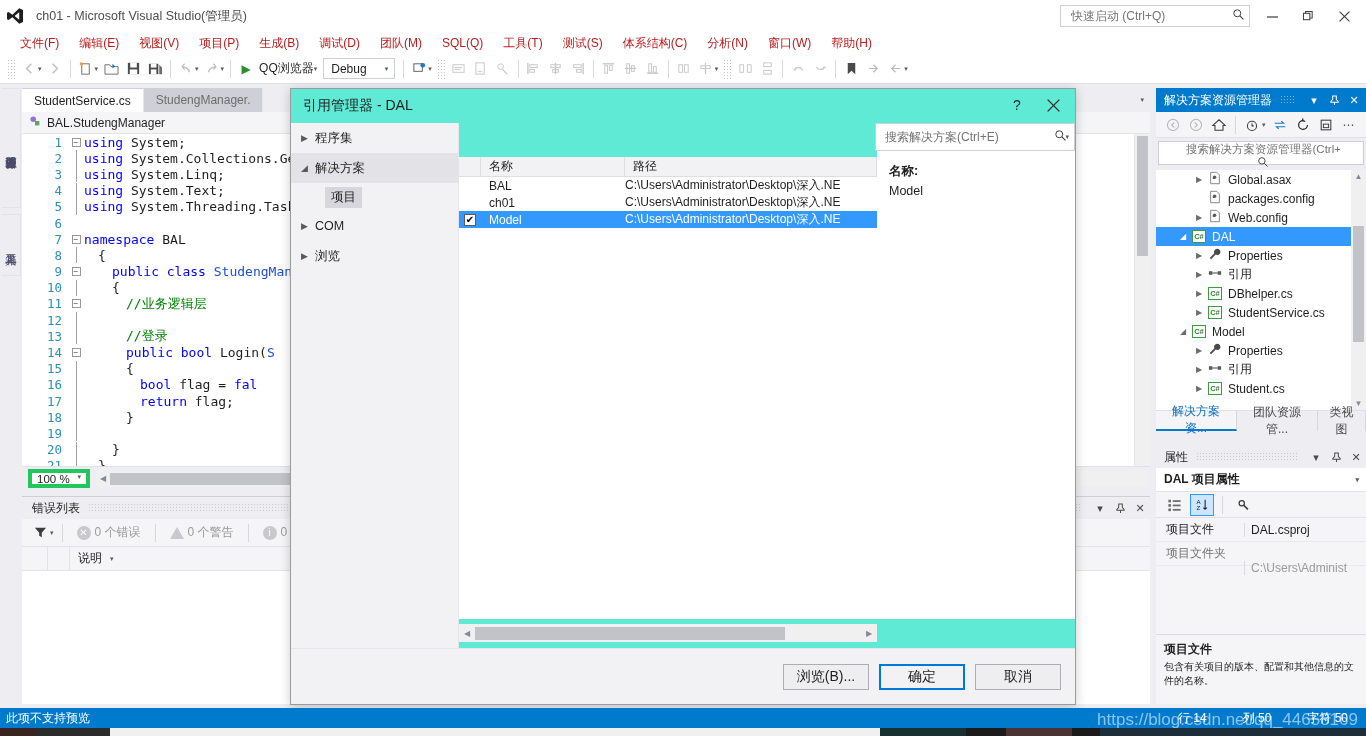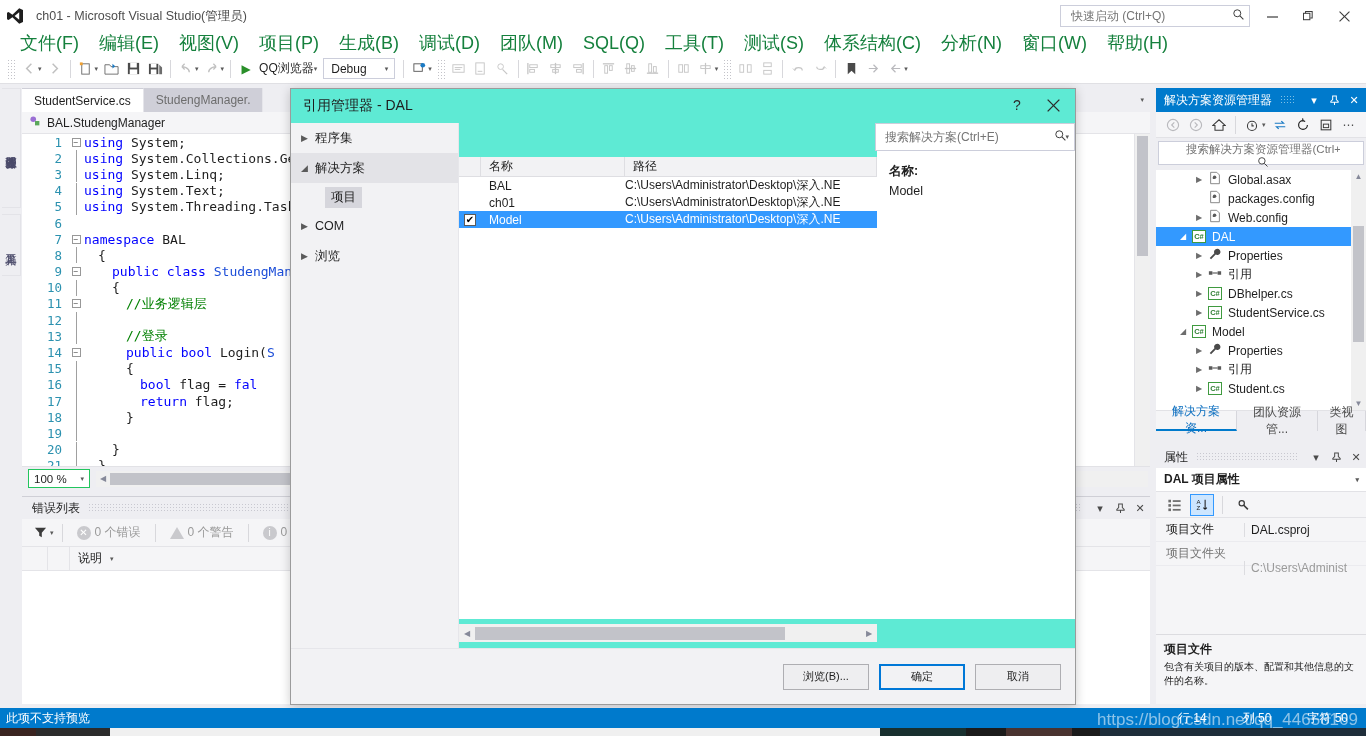--- a/index.html
+++ b/index.html
@@ -52,21 +52,21 @@
     color:#3b3b3b;
   }
 
   
   .menubar {
     position:absolute; left:0; top:32px; width:1366px; height:22px;
     background:#ffffff;
     display:flex; align-items:center; padding-left:10px;
   }
   .menu-item {
-    font-size:18px; color:#15803d; padding: 2px 10px; white-space:nowrap;
+    font-size:12px; color:#b91c1c; padding: 2px 10px; white-space:nowrap;
   }
 
   
   .toolbar {
     position:absolute; left:0; top:54px; width:1366px; height:30px;
     background:#ffffff; border-bottom:1px solid #e0e0e4;
     display:flex; align-items:center; padding-left:4px;
   }
   .tb-grip {
     width:8px; height:20px; margin:0 3px;
@@ -162,22 +162,22 @@
     position:absolute; right:0; top:46px; bottom:24px; width:16px;
     background:#f0f0f0; border-left:1px solid #e4e4e8;
   }
   .vs-thumb { position:absolute; left:2px; top:2px; width:11px; height:120px; background:#c2c3c9; }
   .editor-bottom {
     position:absolute; left:0; right:0; bottom:0; height:24px;
     background:#eeeef2; border-top:1px solid #e2e2e6;
     display:flex; align-items:center; padding-left:6px;
   }
   .zoom-combo {
-    width:62px; height:19px; border:1px solid #22c55e; background:#fff;
-    display:flex; align-items:center; justify-content:space-between;
+    width:62px; height:19px; border:4px solid #22c55e; background:#fff;
+    display:flex; align-items:flex-start; justify-content:space-between;
     padding:0 3px 0 5px; font-size:11.5px;
   }
   .hscroll-track {
     flex:1; height:16px; background:#f0f0f0; margin-left:6px; margin-right:2px;
     display:flex; align-items:center;
   }
   .hs-arrow { width:14px; text-align:center; color:#868999; font-size:8px; }
   .hs-thumb { height:12px; background:#c2c3c9; }
 
   
@@ -390,21 +390,21 @@
   .mh-arrow { width:16px; text-align:center; color:#868999; font-size:8px; }
   .mh-thumb { height:13px; background:#c2c3c9; }
 
   .modal-footer {
     position:absolute; left:0; right:0; bottom:0; height:56px;
     background:#f2f2f4; border-top:1px solid #e6e6ea;
     display:flex; align-items:center; justify-content:flex-end; gap:10px; padding-right:14px;
   }
   .dlg-btn {
     min-width:86px; height:26px; border:1px solid #aeaeb2; background:#eeeef0;
-    display:flex; align-items:center; justify-content:center; font-size:11px;
+    display:flex; align-items:center; justify-content:center; font-size:14px;
   }
   .dlg-btn.default { border:2px solid #0078d7; background:#f2f2f4; }
 
   .tooltip-com {
     position:absolute; left:338px; top:255px; width:47px; height:26px;
     background:#ffffff; border:1px solid #767676;
     display:flex; align-items:center; justify-content:center; font-size:12.5px;
   }
 </style>
 </head>

